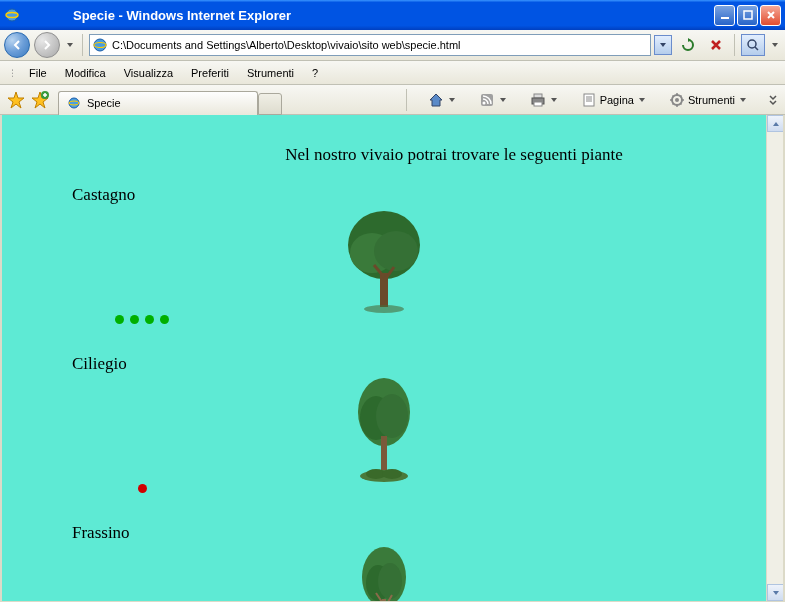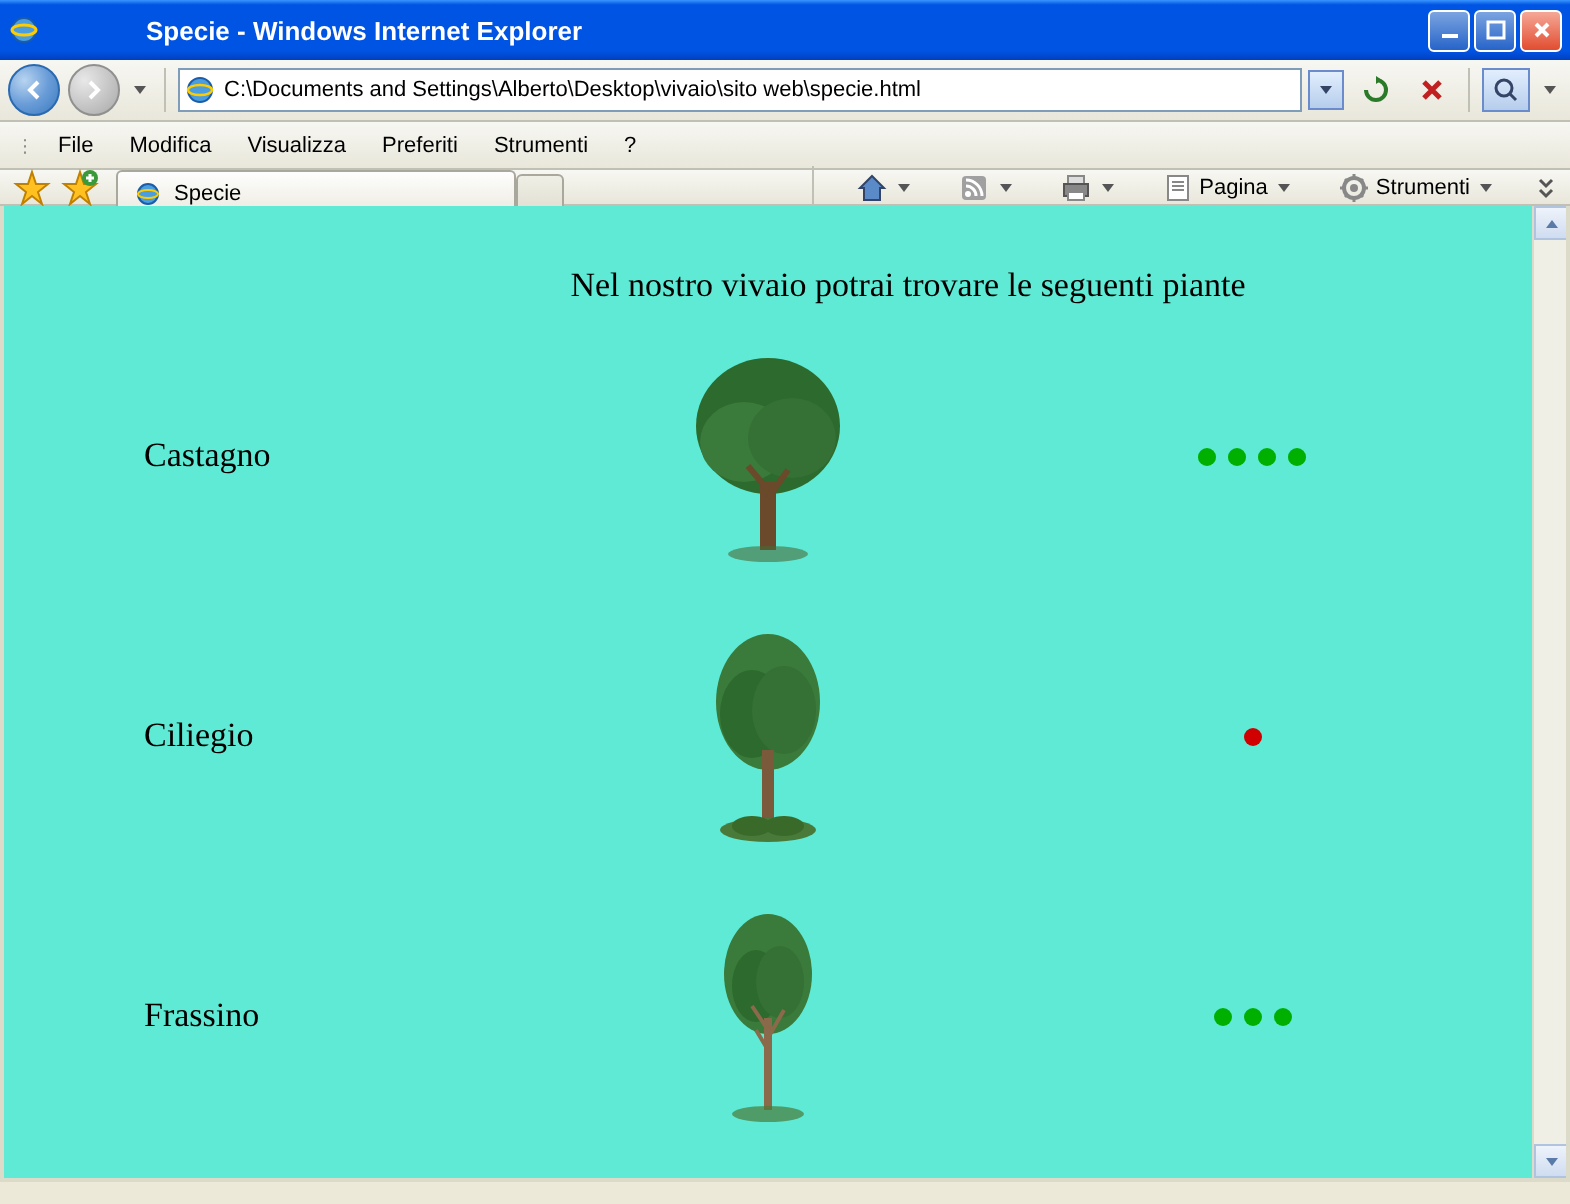--- a/index.html
+++ b/index.html
@@ -32,21 +32,21 @@
     .search-box { width: 180px; display: flex; align-items: center; background: white; border: 1px solid #7f9db9; height: 22px; padding: 0 4px; }
     .search-box input { flex: 1; border: none; outline: none; font-size: 11px; font-style: italic; color: #888; }
     .search-btn { width: 24px; height: 22px; background: linear-gradient(to bottom, #e2eefe, #b5cdec); border: 1px solid #6a8ccc; display: flex; align-items: center; justify-content: center; cursor: pointer; }
     
     
     .menubar { height: 24px; background: linear-gradient(to bottom, #f7f7f3, #e9e7da); border-bottom: 1px solid #c0c0b4; display: flex; align-items: center; padding: 0 8px; gap: 2px; }
     .menubar-dots { color: #888; margin-right: 4px; font-size: 9px; letter-spacing: -2px; }
     .menu-item { padding: 3px 8px; cursor: pointer; }
     
     
-    .toolbar { height: 18px; background: linear-gradient(to bottom, #f7f7f3, #e9e7da); border-bottom: 1px solid #c0c0b4; display: flex; align-items: center; padding: 0 4px; }
+    .toolbar { height: 30px; background: linear-gradient(to bottom, #f7f7f3, #e9e7da); border-bottom: 1px solid #c0c0b4; display: flex; align-items: center; padding: 0 4px; }
     .fav-icon { width: 20px; height: 20px; margin: 0 2px; cursor: pointer; }
     .tab { height: 24px; min-width: 200px; max-width: 300px; background: linear-gradient(to bottom, #fefefe, #eae8dc); border: 1px solid #aaa89c; border-bottom: none; border-radius: 3px 3px 0 0; display: flex; align-items: center; padding: 0 8px; margin-left: 6px; margin-top: 6px; }
     .tab .ie-icon { width: 14px; height: 14px; margin-right: 6px; }
     .tab-new { width: 24px; height: 22px; background: linear-gradient(to bottom, #f0efe6, #dedcce); border: 1px solid #aaa89c; border-radius: 3px 3px 0 0; margin-top: 8px; cursor: pointer; }
     .toolbar-right { margin-left: auto; display: flex; align-items: center; gap: 12px; }
     .toolbar-sep { width: 1px; height: 22px; background: #c0c0b4; margin: 0 4px; }
     .tb-btn { height: 22px; display: flex; align-items: center; padding: 0 4px; cursor: pointer; border: 1px solid transparent; gap: 3px; }
     .tb-arrow { width: 10px; }
     .tb-chevrons { width: 16px; height: 22px; display: flex; align-items: center; justify-content: center; cursor: pointer; }
     
@@ -55,21 +55,21 @@
     .content { width: calc(100% - 17px); height: 100%; overflow-y: auto; background: #5eead4; padding: 30px 20px; }
     .scrollbar-fake { position: absolute; right: 0; top: 0; width: 17px; height: 100%; background: #f0efe6; border-left: 1px solid #dcdac8; }
     .scrollbar-btn { width: 17px; height: 17px; background: linear-gradient(to bottom, #eef3fb, #cfdcf0); border: 1px solid #b0c4e0; display: flex; align-items: center; justify-content: center; }
     .scrollbar-btn.down { position: absolute; bottom: 0; }
     
     .page-header { display: flex; margin-bottom: 20px; padding: 0 50px; }
     .page-header .h-left { width: 140px; }
     .page-header .h-mid { flex: 1; text-align: center; font-family: Georgia, serif; font-size: 17px; }
     .page-header .h-right { width: 140px; text-align: center; font-family: Georgia, serif; font-size: 17px; }
     
-    .species-row { display: flex; align-items: center; margin-bottom: 30px; padding: 0 50px; }
+    .species-row { display: flex; margin-bottom: 30px; padding: 0 50px; flex-direction: column; }
     .species-name { width: 140px; font-family: Georgia, serif; font-size: 17px; }
     .species-img { flex: 1; display: flex; justify-content: center; }
     .tree-svg { width: 110px; height: 110px; }
     .species-avail { width: 140px; display: flex; justify-content: center; gap: 6px; }
     .dot { width: 9px; height: 9px; border-radius: 50%; }
     .dot.green { background: #00b000; }
     .dot.red { background: #d00000; }
   </style>
 </head>
 <body>

